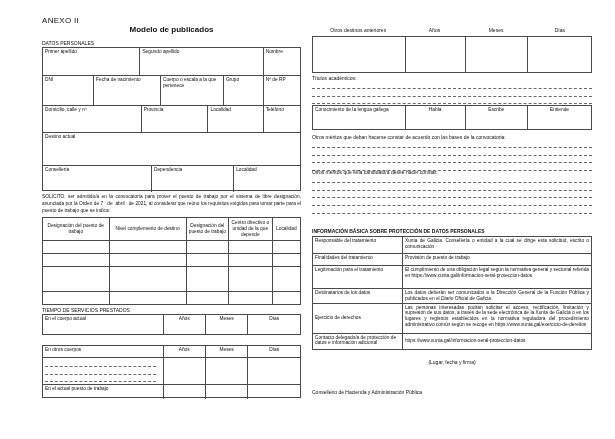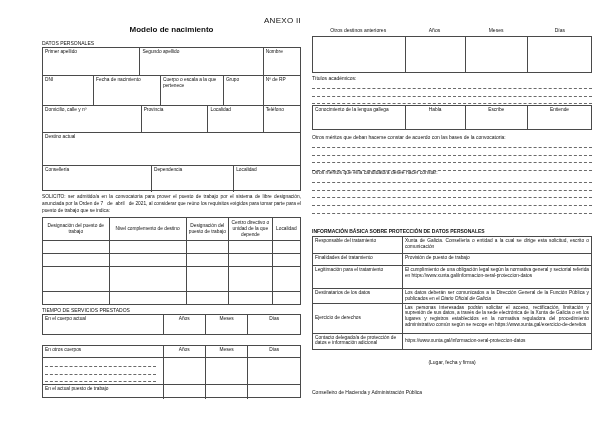--- a/index.html
+++ b/index.html
@@ -1,19 +1,19 @@
 <!DOCTYPE html>
 <html><head>
 <meta charset="utf-8">
 <style>
   html,body{margin:0;padding:0;background:#e8e8e8;}
   .page{position:relative;width:615px;height:439px;background:#ffffff;
         font-family:"Liberation Sans","DejaVu Sans",sans-serif;color:#111;overflow:hidden;}
   .abs{position:absolute;box-sizing:border-box;}
-  .title1{font-size:8px;letter-spacing:.3px;text-align:right;}
+  .title1{font-size:8px;letter-spacing:.3px;text-align:left;}
   .title2{font-size:8px;font-weight:bold;text-align:center;}
   .seclab{font-size:5px;line-height:6px;}
   .seclab-b{font-size:5px;font-weight:bold;line-height:6px;}
   .tbl{border:1px solid #4a4a4a;background:#fff;}
   .trow{display:flex;border-top:1px solid #4a4a4a;box-sizing:border-box;width:100%;}
   .trow.first{border-top:none;}
   .tc{border-left:1px solid #4a4a4a;box-sizing:border-box;padding:1px 2px;
       font-size:4.8px;line-height:5.8px;overflow:hidden;}
   .tc.first{border-left:none;}
   .tc.hdrc{display:flex;align-items:center;justify-content:center;text-align:center;}
@@ -25,21 +25,21 @@
   .ital{font-style:italic;}
   .vcent{display:flex;align-items:center;}
 </style>
 </head>
 <body>
 
 <div class="page">
 
   <div class="abs" style="left:42px;top:16px;width:259px;">
     <div class="title1">ANEXO II</div>
-    <div class="title2">Modelo de nacimiento</div>
+    <div class="title2">Modelo de publicados</div>
   </div>
 
   <div class="abs seclab" style="left:42px;top:40px;">DATOS PERSONALES</div>
 
   <div class="abs tbl" style="left:42px;top:47px;width:259px;height:144px;">
     <div class="trow first" style="height:27px;">
       <div class="tc first" style="width:37.5%;"><span>Primer apellido</span></div>
       <div class="tc" style="width:48%;"><span>Segundo apellido</span></div>
       <div class="tc" style="width:14.5%;"><span>Nombre</span></div>
     </div>

